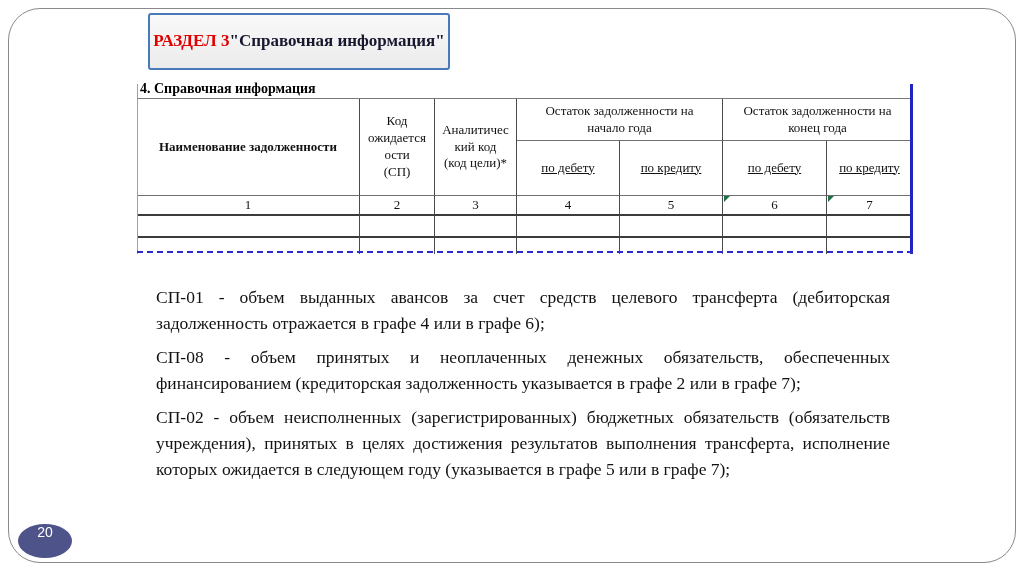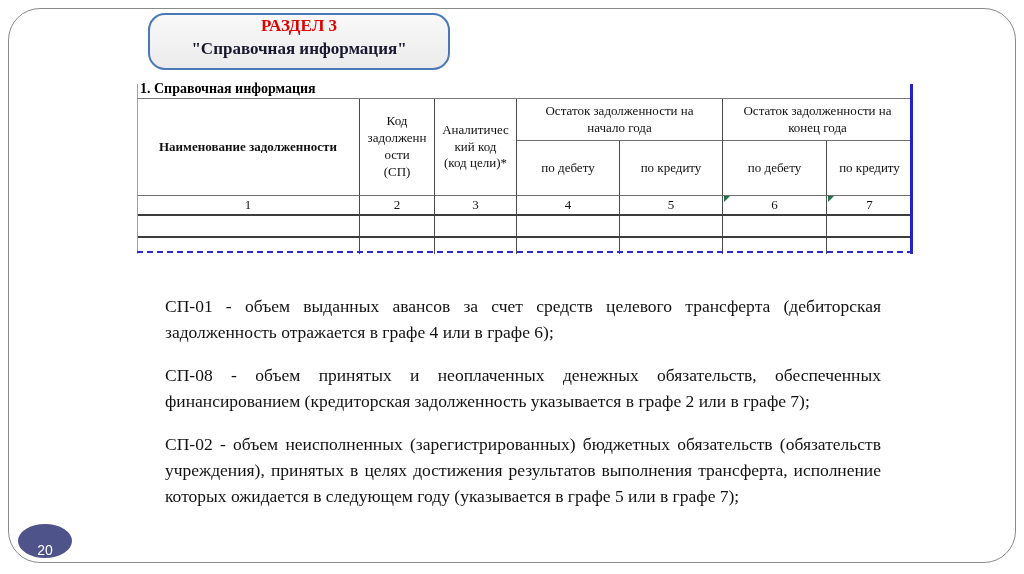--- a/index.html
+++ b/index.html
@@ -6,84 +6,84 @@
   body{width:1024px;height:574px;overflow:hidden;position:relative;
        font-family:"Liberation Serif","DejaVu Serif",serif;color:#1a1a1a;}
   .slide{position:absolute;inset:0;background:#fff;}
 
   
   .frame{position:absolute;left:8px;top:8px;width:1006px;height:553px;
          border:1.4px solid #8a8a8a;border-radius:32px;}
 
   
   .title-box{position:absolute;left:148px;top:13px;width:298px;height:53px;
-         border:2px solid #4a79b8;border-radius:17px;
+         border:2px solid #4a79b8;border-radius:3px;
          background:linear-gradient(#f9f9f9,#ebebeb);
-         display:flex;flex-direction:column;align-items:center;
+         display:flex;flex-direction:row;align-items:center;justify-content:center;
          line-height:1.35;}
   .title-red{font-weight:bold;font-size:17px;color:#e00000;}
   .title-navy{font-weight:bold;font-size:17px;color:#17172f;}
 
   
   .table-label{position:absolute;left:140px;top:81px;font-weight:bold;font-size:14px;color:#000;}
   .tbl{position:absolute;left:137px;top:98px;display:grid;
        grid-template-columns:223px 75px 82px 103px 103px 104px 86px;
        grid-template-rows:42px 55px 20px 22px 16px;
        border-top:1px solid #7a7a7a;}
   .tbl>div{border-right:1.4px solid #4a4a4a;border-bottom:1px solid #707070;
        display:flex;align-items:center;justify-content:center;text-align:center;
        font-size:13px;line-height:1.3;color:#111;padding:1px 2px;box-sizing:border-box;}
   .pre{white-space:pre-line;}
   .c1{grid-row:1/3;grid-column:1;font-weight:bold;}
   .c2{grid-row:1/3;grid-column:2;}
   .c3{grid-row:1/3;grid-column:3;}
   .g1{grid-row:1;grid-column:4/6;}
   .g2{grid-row:1;grid-column:6/8;}
-  .r2{grid-row:2;}
+  .r2{grid-row:2;text-decoration:underline;}
   .r3{grid-row:3;border-bottom:2px solid #3c3c3c !important;font-size:13px;}
   .r4{grid-row:4;border-bottom:2px solid #3c3c3c !important;}
   .r5{grid-row:5;border-bottom:none !important;}
   .left-line{position:absolute;left:137px;top:84px;width:1.4px;height:170px;background:#9a9ace;}
   .right-blue{position:absolute;left:910px;top:84px;width:3px;height:170px;background:#2323c4;}
   .bottom-dash{position:absolute;left:137px;top:251px;width:776px;height:0;
        border-top:2px dashed #2a2ace;}
   .tri{position:absolute;width:0;height:0;
        border-top:6px solid #1e7145;border-right:6px solid transparent;}
   .tri-6{left:724px;top:196px;}
   .tri-7{left:828px;top:196px;}
 
   
   .notes{position:absolute;left:148px;top:276px;width:750px;
        font-size:17.5px;line-height:26px;text-align:justify;color:#121212;}
-  .notes p{margin:17px;}
+  .notes p{margin:8px;}
   .notes b{font-weight:normal;}
 
   
   .page-bubble{position:absolute;left:18px;top:524px;width:54px;height:34px;
-       background:#4e5389;border-radius:50%;display:flex;align-items:flex-end;justify-content:center;
+       background:#4e5389;border-radius:50%;display:flex;align-items:flex-start;justify-content:center;
        color:#fff;font-family:"Liberation Sans","DejaVu Sans",sans-serif;font-size:14px;}
 </style>
 </head>
 <body>
 
 <div class="slide">
 
   <div class="frame"></div>
 
   <div class="title-box">
     <div class="title-red">РАЗДЕЛ 3</div>
     <div class="title-navy">"Справочная информация"</div>
   </div>
 
-  <div class="table-label">1. Справочная информация</div>
+  <div class="table-label">4. Справочная информация</div>
 
   <div class="tbl">
     <div class="c1">Наименование задолженности</div>
     <div class="c2 pre">Код
-задолженн
+ожидается
 ости
 (СП)</div>
     <div class="c3 pre">Аналитичес
 кий код
 (код цели)*</div>
     <div class="g1 pre">Остаток задолженности на
 начало года</div>
     <div class="g2 pre">Остаток задолженности на
 конец года</div>
     <div class="r2">по дебету</div>

